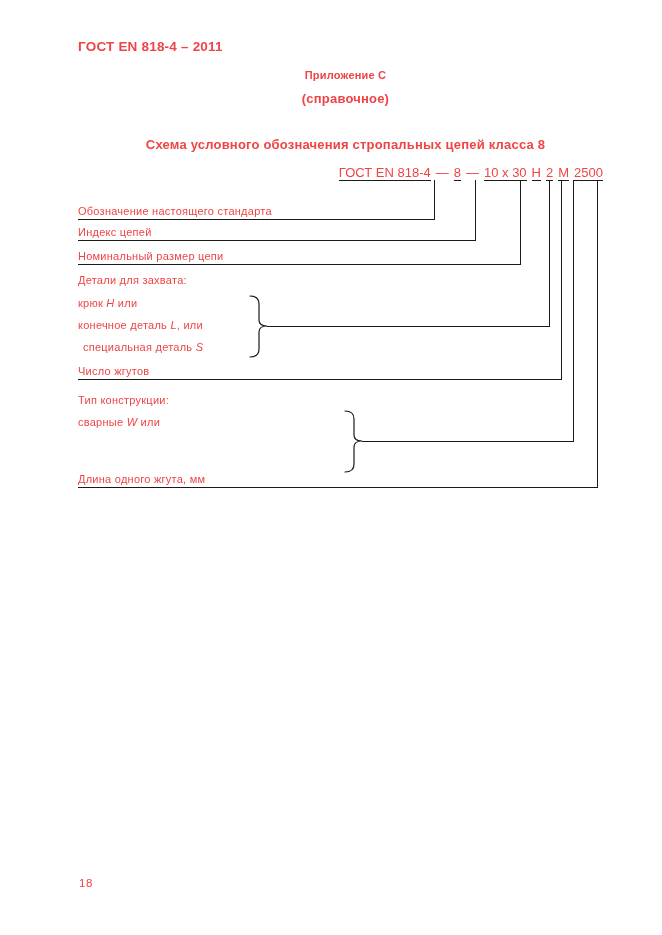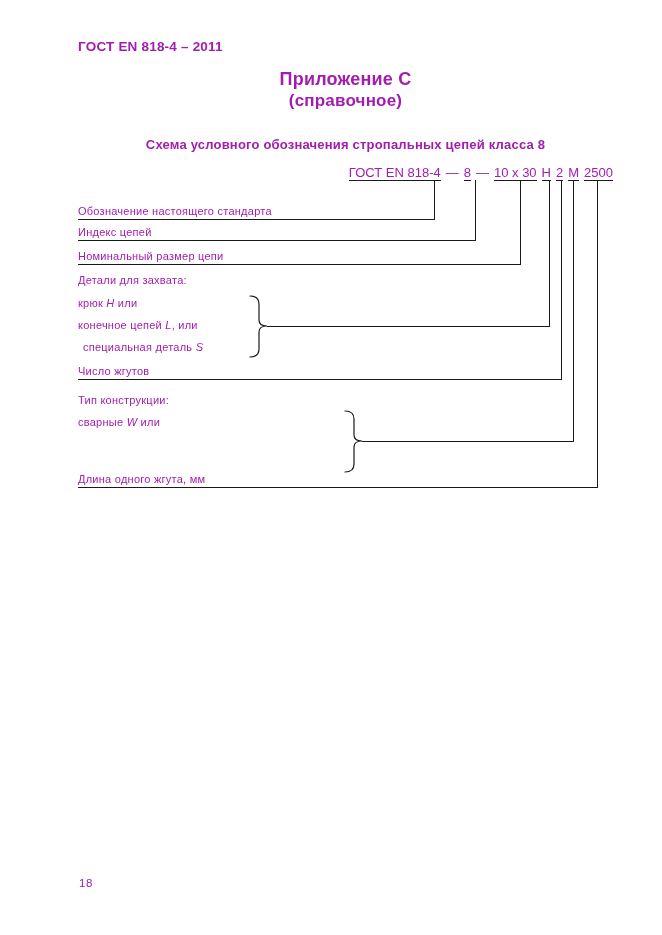--- a/index.html
+++ b/index.html
@@ -1,35 +1,35 @@
 <!DOCTYPE html>
 <html lang="ru"><head>
 <meta charset="utf-8">
 <style>
   html,body{margin:0;padding:0;background:#ffffff;}
   .page{
     position:relative;
     width:662px;height:935px;
     background:#ffffff;
     font-family:"Liberation Sans","DejaVu Sans",sans-serif;
-    color:#a21caf;
+    color:#ef4444;
     overflow:hidden;
   }
   .hdr{
     position:absolute;left:78px;top:39px;
     font-size:13.5px;font-weight:bold;letter-spacing:.2px;white-space:nowrap;
   }
   .center-col{
     position:absolute;left:78px;top:0;width:535px;text-align:center;
   }
-  .appx{position:absolute;top:69px;width:100%;font-size:18px;font-weight:bold;letter-spacing:.2px;}
-  .appx-kind{position:absolute;top:91px;width:100%;font-size:17px;font-weight:bold;letter-spacing:.2px;}
+  .appx{position:absolute;top:69px;width:100%;font-size:11px;font-weight:bold;letter-spacing:.2px;}
+  .appx-kind{position:absolute;top:91px;width:100%;font-size:13px;font-weight:bold;letter-spacing:.2px;}
   .scheme-title{position:absolute;top:127px;width:100%;font-size:13px;font-weight:bold;letter-spacing:.2px;white-space:nowrap;margin-top:10px;}
   .desig{
-    position:absolute;top:166px;right:49px;
+    position:absolute;top:166px;right:59px;
     display:flex;gap:5px;
     font-size:13px;line-height:13px;white-space:nowrap;
   }
   .desig .part{border-bottom:1px solid #1a1a1a;padding-bottom:1px;}
   .desig .sep{padding-bottom:1px;}
   .row{
     position:absolute;left:78px;
     font-size:11px;line-height:13px;letter-spacing:.25px;white-space:nowrap;
   }
   .row .it{font-style:italic;}
@@ -77,21 +77,21 @@
     <span class="part">M</span>
     <span class="part">2500</span>
   </div>
 
   <div class="row" style="top:205px">Обозначение настоящего стандарта</div>
   <div class="row" style="top:226px">Индекс цепей</div>
   <div class="row" style="top:250px">Номинальный размер цепи</div>
 
   <div class="row" style="top:274px">Детали для захвата:</div>
   <div class="row" style="top:297px"><span>крюк </span><span class="it">H</span><span> или</span></div>
-  <div class="row" style="top:319px"><span>конечное цепей </span><span class="it">L</span><span>, или</span></div>
+  <div class="row" style="top:319px"><span>конечное деталь </span><span class="it">L</span><span>, или</span></div>
   <div class="row indent" style="top:341px"><span>специальная деталь </span><span class="it">S</span></div>
 
   <div class="row" style="top:365px">Число жгутов</div>
 
   <div class="row" style="top:394px">Тип конструкции:</div>
   <div class="row" style="top:416px"><span>сварные </span><span class="it">W</span><span> или</span></div>
 
   <div class="row" style="top:473px">Длина одного жгута, мм</div>
 
   <div class="pagenum">18</div>

